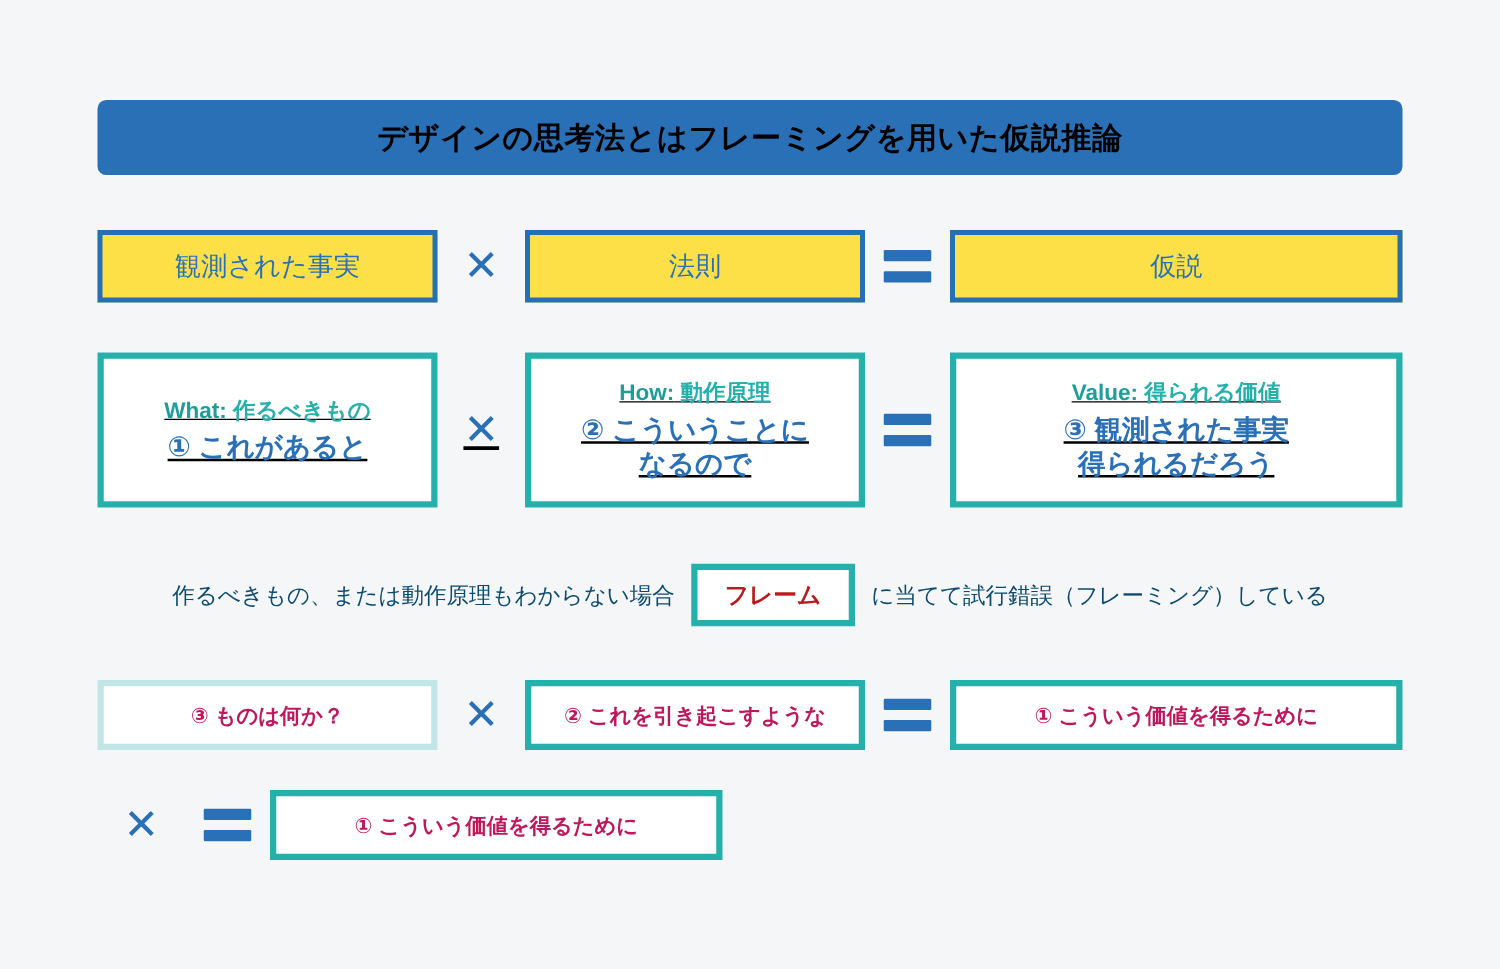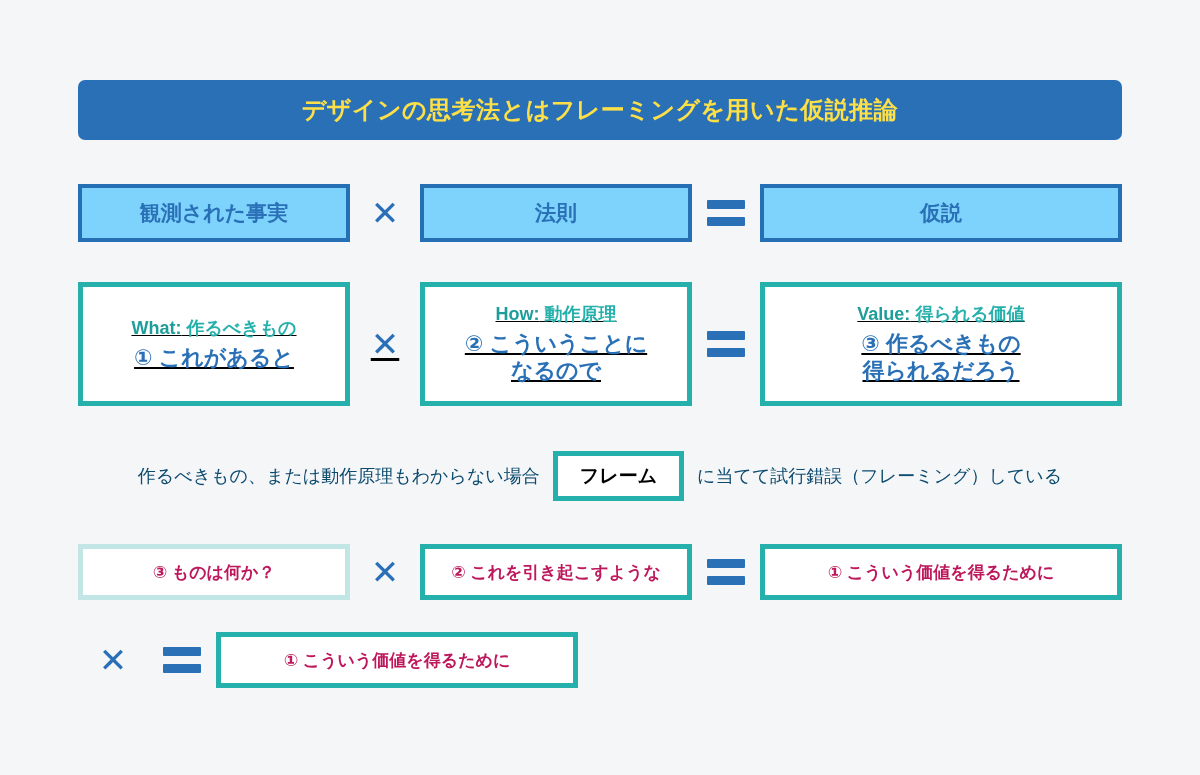--- a/index.html
+++ b/index.html
@@ -27,21 +27,21 @@
     width: 1044px;
     height: 60px;
     background: #2a70b7;
     border-radius: 7px;
     display: flex;
     align-items: center;
     justify-content: center;
     box-sizing: border-box;
   }
   .title-text {
-    color: #fde047;
+    color: #000000;
     font-size: 24px;
     font-weight: bold;
     letter-spacing: 0.5px;
     white-space: nowrap;
   }
 
   
   .row {
     position: absolute;
     display: flex;
@@ -82,24 +82,24 @@
     height: 9px;
     width: 100%;
     background: #2a70b7;
     border-radius: 1px;
   }
 
   
   .row1 { top: 184px; height: 58px; }
   .box-blue {
     border: 4px solid #2570b5;
-    background: #7dd3fc;
+    background: #fde047;
     color: #2a70b7;
     font-size: 21px;
-    font-weight: bold;
+    font-weight: normal;
   }
 
   
   .row2 { top: 282px; height: 124px; text-decoration: underline; }
   .box-teal {
     border: 5px solid #25b0ab;
     background: #ffffff;
     flex-direction: column;
     justify-content: center;
     padding: 6px 4px;
@@ -132,21 +132,21 @@
     gap: 0;
   }
   .frame-line .sentence {
     color: #0c4a6e;
     font-size: 18px;
     white-space: nowrap;
   }
   .frame-chip {
     border: 5px solid #25b0ab;
     background: #ffffff;
-    color: #000000;
+    color: #b91c1c;
     font-size: 19px;
     font-weight: bold;
     padding: 7px 22px;
     margin: 0 13px;
     white-space: nowrap;
     box-sizing: border-box;
   }
 
   
   .row3 { top: 544px; height: 56px; }
@@ -219,21 +219,21 @@
     <div class="op gap-b">
       <span class="op-eq">
         <span class="bar"></span>
         <span class="bar"></span>
       </span>
     </div>
     <div class="cell box-teal w-right">
       <div class="lbl-teal">
         <span class="en">Value:</span><span> 得られる価値</span>
       </div>
-      <div class="txt-blue">③ 作るべきもの</div>
+      <div class="txt-blue">③ 観測された事実</div>
       <div class="txt-blue">得られるだろう</div>
     </div>
   </div>
 
   <div class="frame-line">
     <span class="sentence">作るべきもの、または動作原理もわからない場合</span>
     <span class="frame-chip">フレーム</span>
     <span class="sentence">に当てて試行錯誤（フレーミング）している</span>
   </div>
 

